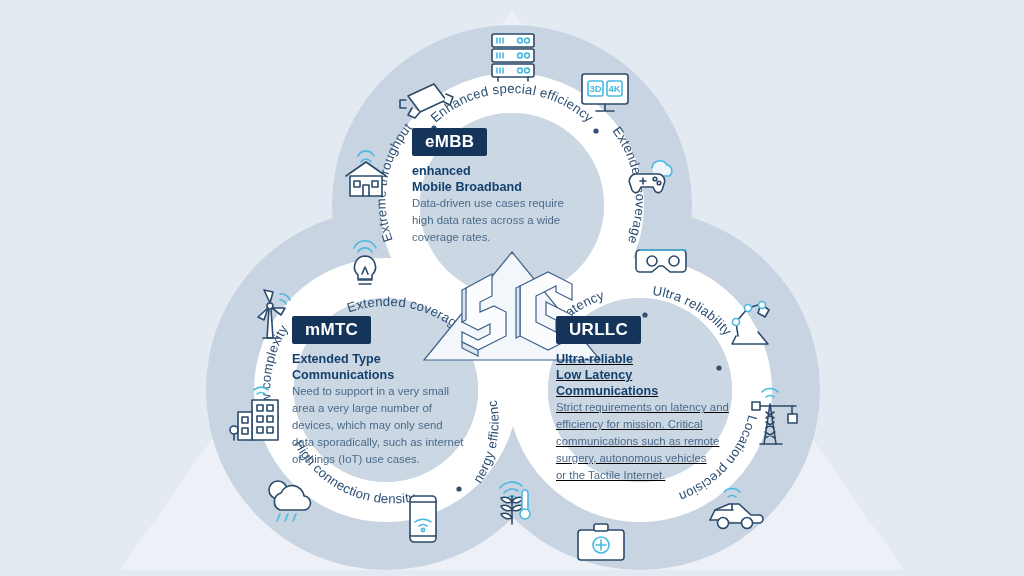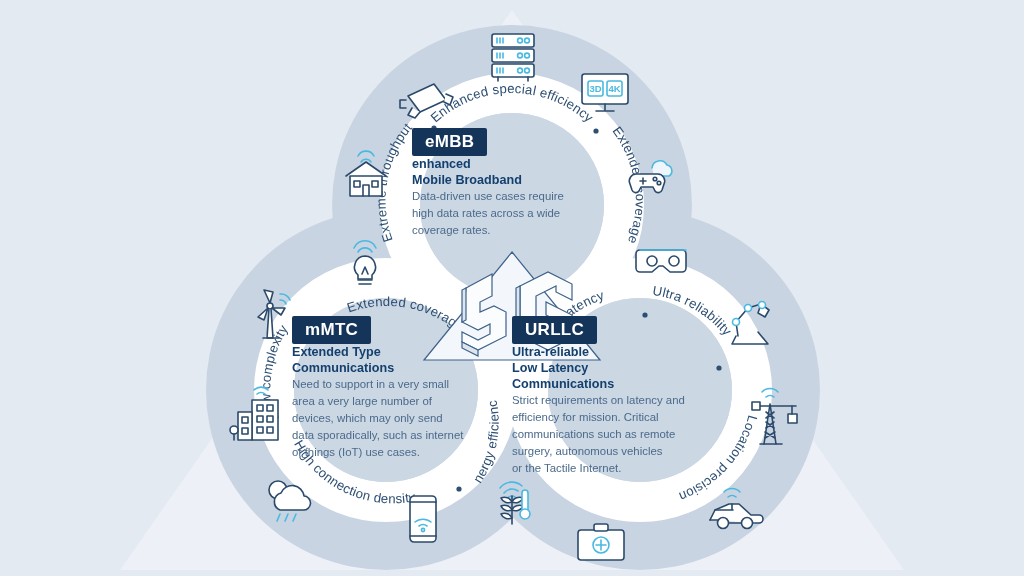--- a/index.html
+++ b/index.html
@@ -28,28 +28,28 @@
     background:#153459; color:#ffffff;
     font-weight:bold; letter-spacing:.3px;
     padding:5px 13px 6px 13px; line-height:1;
     border-radius:2px;
   }
   .badge.embb{ font-size:17px; }
   .badge.mmtc{ font-size:17px; }
   .badge.urllc{ font-size:17px; }
   .subtitle{
     color:#14406e; font-weight:bold; font-size:12.6px;
-    line-height:1.28; 
+    line-height:1.28; margin-top:7px;
   }
   .body{
     color:#4a6a8a; font-size:11.4px; line-height:1.48; 
   }
   #panel-embb{ left:412px; top:128px; width:200px; }
   #panel-mmtc{ left:292px; top:316px; width:208px; }
-  #panel-urllc{ left:512px; top:316px; width:208px; }
+  #panel-urllc{ left:556px; top:316px; width:208px;text-decoration:underline; }
 </style>
 </head>
 <body>
 
 <div id="stage">
 
   <svg id="bg-svg" viewBox="0 0 1024 576">
     <rect x="0" y="0" width="1024" height="576" fill="#e4eaf2"></rect>
     <polygon points="512,10 120,570 904,570" fill="#edf1f7"></polygon>
 

